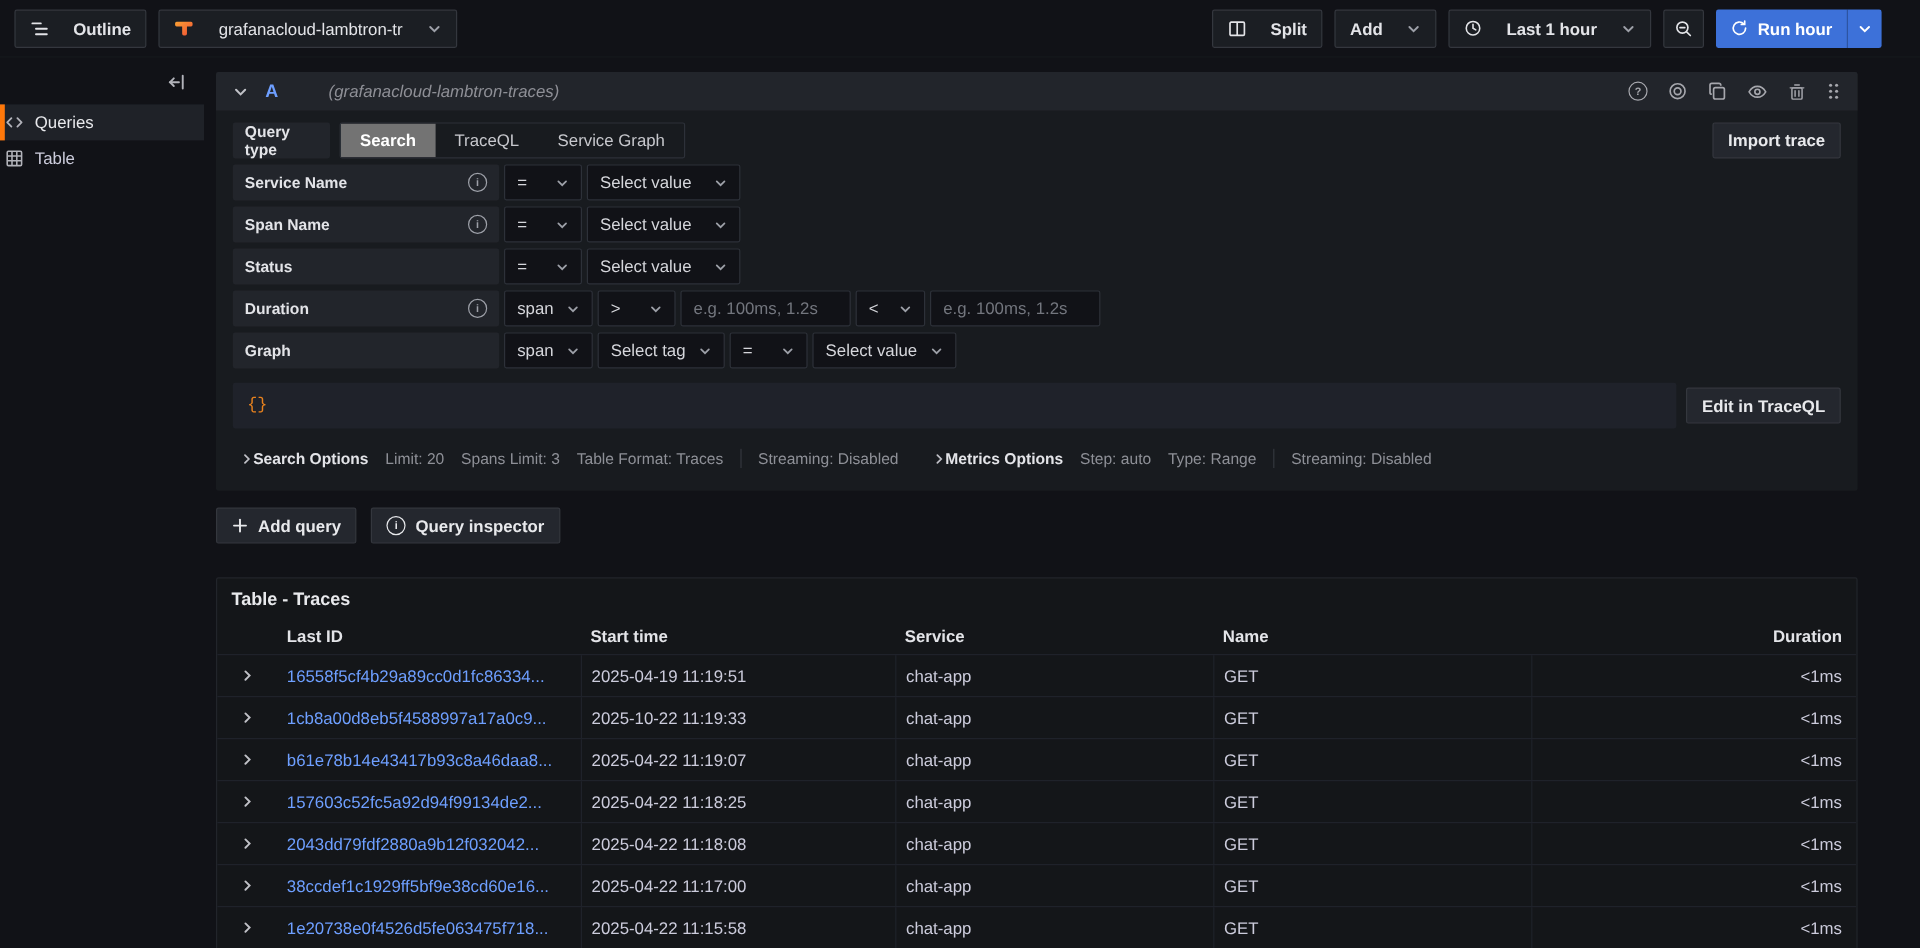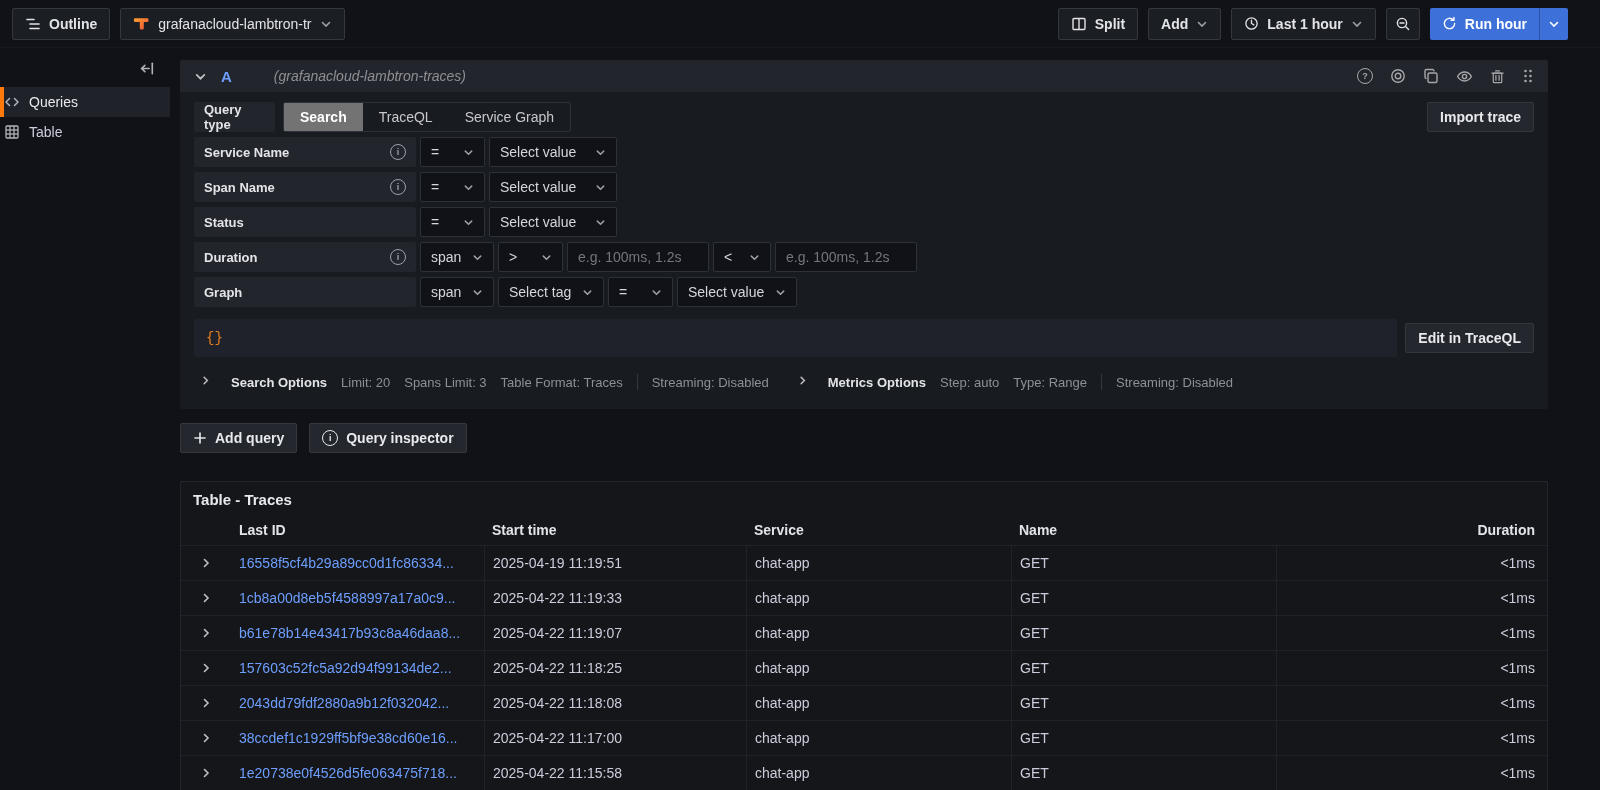--- a/index.html
+++ b/index.html
@@ -13,21 +13,21 @@
   svg { display:block; }
 
   
   .topbar {
     height:48px; display:flex; align-items:center;
     justify-content:space-between; padding:0 32px 0 12px;
     background:#111217; border-bottom:1px solid #17191d;
   }
   .topbar-group { display:flex; align-items:center; gap:10px; }
   .tb-btn {
-    height:32px; display:flex; align-items:center; gap:8px;
+    height:32px; display:flex; align-items:center; gap:20px;
     padding:0 12px; background:#1b1e23; border:1px solid #34373e;
     border-radius:2px; color:#e3e4e8; font-weight:600; font-size:14px;
     cursor:pointer;
   }
   .tb-btn .chev { color:#9da0a8; }
   .ds-picker { font-weight:500; }
   .run-query {
     display:flex; height:32px; border-radius:2px; overflow:hidden;
     background:#3d71d9; color:#fff; cursor:pointer;
   }
@@ -109,21 +109,21 @@
     flex:1; height:38px; background:#1f222a; border-radius:2px;
     display:flex; align-items:center; padding:0 12px; margin-right:8px;
     font-family:"Liberation Mono","DejaVu Sans Mono",monospace;
     color:#e8821e; font-size:14px;
   }
 
   .options-row {
     display:flex; align-items:center; gap:14px; height:30px;
     padding:0 6px; color:#8e9097; font-size:13px; margin-top:4px;
   }
-  .options-row .opt-title { color:#e3e4e8; font-weight:700; cursor:pointer; display:flex; gap:20px; }
+  .options-row .opt-title { color:#e3e4e8; font-weight:700; cursor:pointer; display:flex; align-items:center; gap:0; }
   .options-row .sep { width:1px; height:16px; background:#34373e; }
   .options-row .chev { color:#c0c1c7; }
   .opt-metrics-gap { margin-left:14px; }
 
   
   .actions { display:flex; gap:12px; margin-top:14px; }
 
   
   .table-card {
     margin-top:28px; border:1px solid #22252b; border-radius:2px;
@@ -579,21 +579,21 @@
       </div>
       <div class="tgrid-row">
         <div class="cell-expand">
             <svg width="12" height="12" viewBox="0 0 12 12" fill="none" stroke="currentColor" stroke-width="1.6" stroke-linecap="round">
               <polyline points="4.5,2.5 8,6 4.5,9.5"></polyline>
             </svg>
           </div>
         <div>
             <span class="trace-link">1cb8a00d8eb5f4588997a17a0c9...</span>
           </div>
-        <div class="bordered">2025-04-22 11:19:33</div>
+        <div class="bordered">2025-10-22 11:19:33</div>
         <div class="bordered">chat-app</div>
         <div class="bordered">GET</div>
         <div class="bordered cell-dur">&lt;1ms</div>
       </div>
       <div class="tgrid-row">
         <div class="cell-expand">
             <svg width="12" height="12" viewBox="0 0 12 12" fill="none" stroke="currentColor" stroke-width="1.6" stroke-linecap="round">
               <polyline points="4.5,2.5 8,6 4.5,9.5"></polyline>
             </svg>
           </div>

